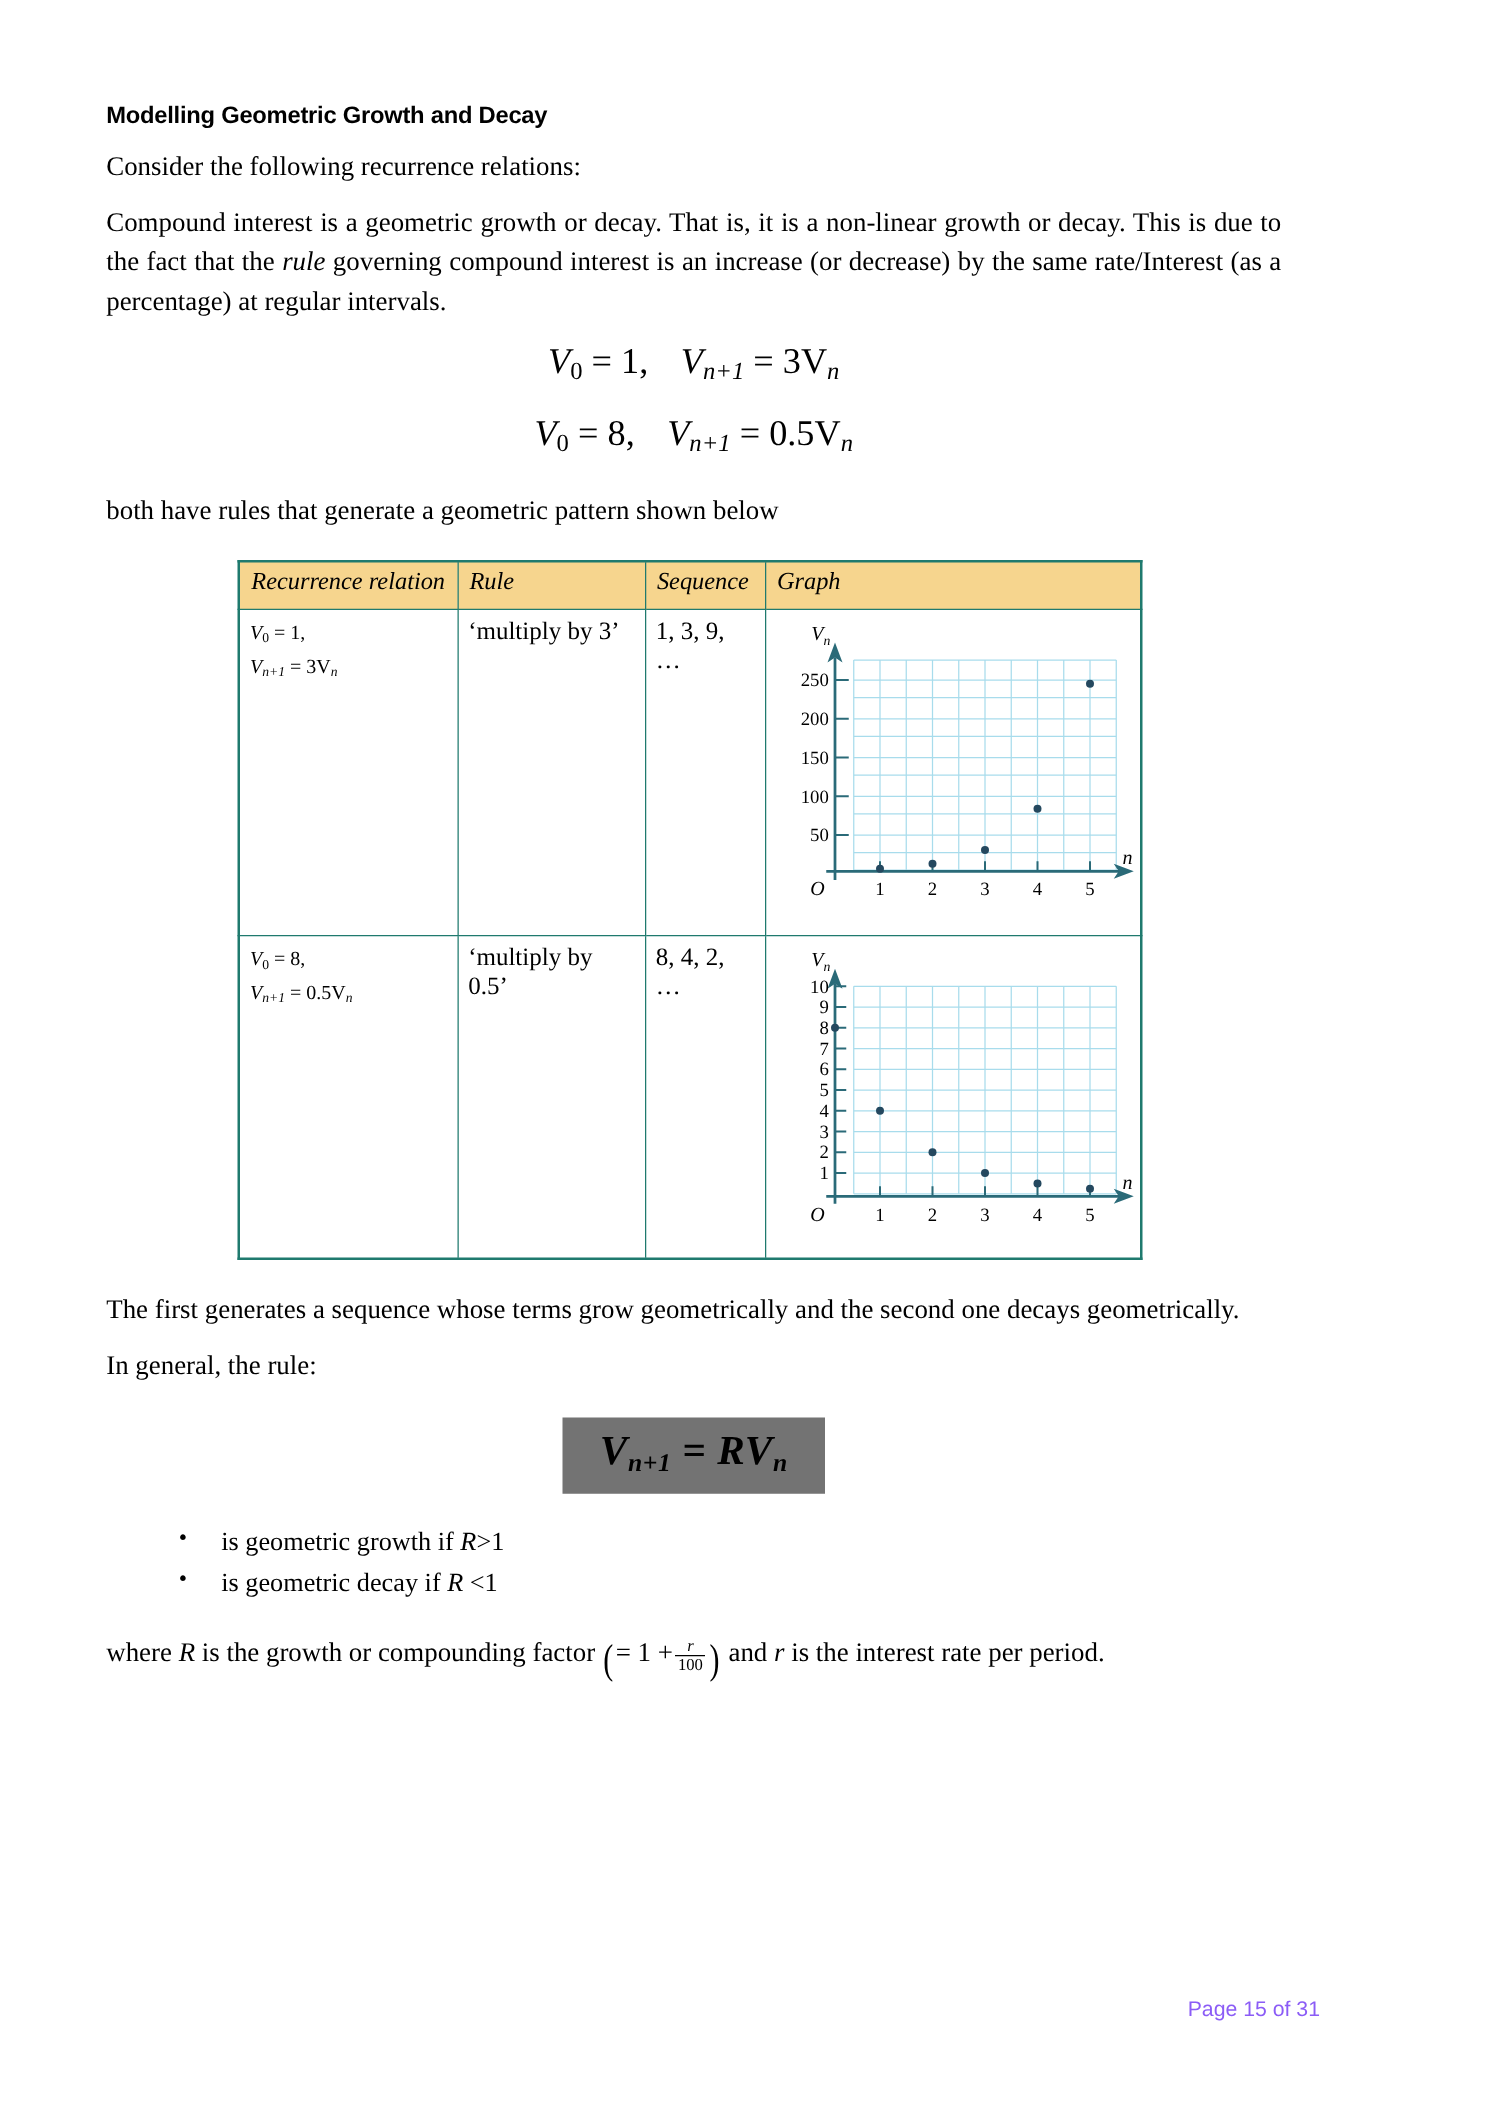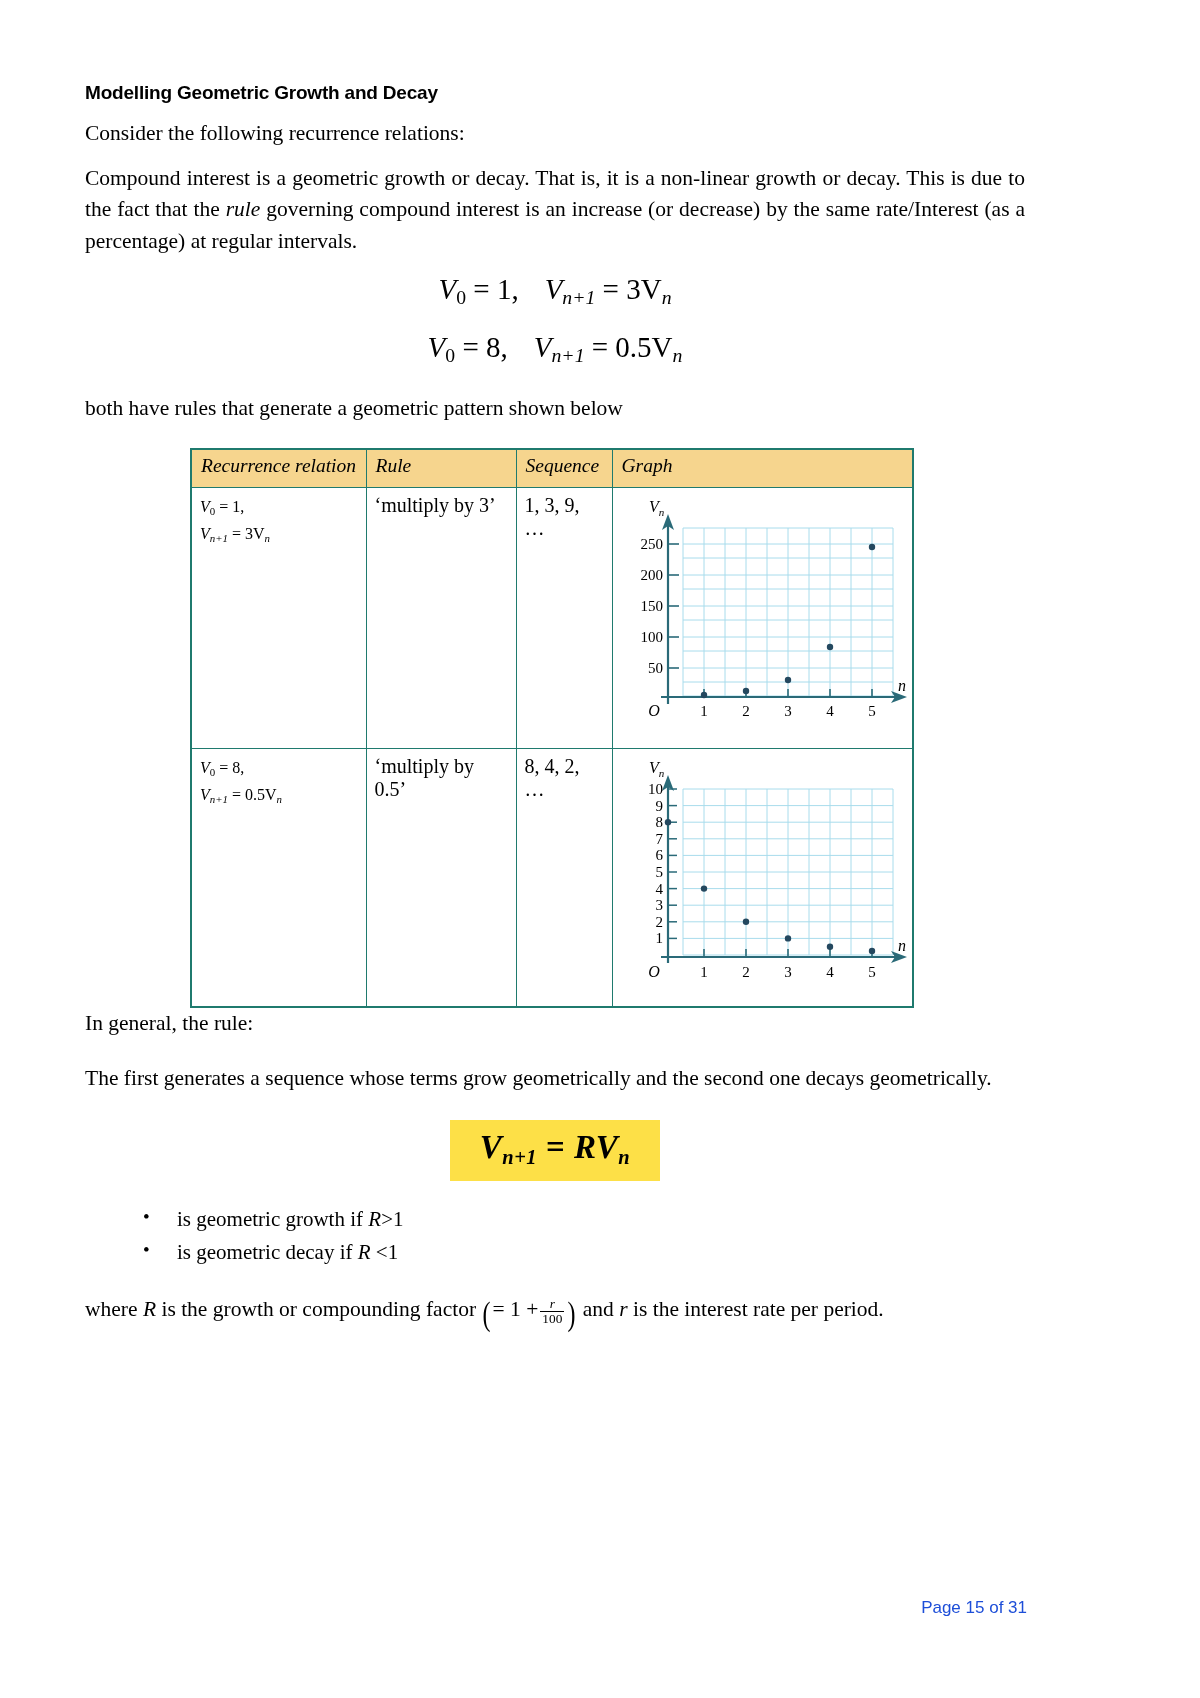--- a/index.html
+++ b/index.html
@@ -110,21 +110,21 @@
   .gtick { font-family: "Liberation Serif", serif; font-size: 15px; fill: #000; }
   .gaxlabel { font-family: "Liberation Serif", serif; font-style: italic; font-size: 16px; fill: #000; }
 
   
   .formula-box-wrap {
     text-align: center;
     margin: 26px 0 0 0;
   }
   .formula-box {
     display: inline-block;
-    background: #fde047;
+    background: #737373;
     padding: 9px 30px 12px 30px;
     font-size: 33px;
     font-weight: bold;
     font-style: italic;
     font-family: "Liberation Serif", serif;
     letter-spacing: 0.5px;
   }
   .formula-box sub { font-size: 0.62em; vertical-align: -0.28em; }
 
   
@@ -158,25 +158,25 @@
     display: inline-block;
     font-size: 1.55em;
     vertical-align: -0.27em;
     font-style: normal;
     transform: scaleX(0.72);
   }
 
   
   .footer {
     position: absolute;
-    right: 173px;
+    right: 144px;
     top: 1598px;
     font-family: "Liberation Sans", sans-serif;
     font-size: 17px;
-    color: #1d4ed8;
+    color: #8b5cf6;
   }
 </style>
 </head>
 <body>
 
 <div class="page">
   <div class="content">
 
     <h1 class="doc-title">Modelling Geometric Growth and Decay</h1>
 
@@ -385,23 +385,23 @@
                     <circle cx="251" cy="195.9" r="3.2"></circle>
                   </g>
                 </svg>
               </div>
             </td>
           </tr>
         </tbody>
       </table>
     </div>
 
+    <p class="para" style="margin-top:24px;">The first generates a sequence whose terms grow geometrically and the second one decays geometrically.</p>
+
     <p class="para nojust">In general, the rule:</p>
-
-    <p class="para" style="margin-top:24px;">The first generates a sequence whose terms grow geometrically and the second one decays geometrically.</p>
 
     <div class="formula-box-wrap">
       <span class="formula-box"><span>V</span><sub>n+1</sub><span> = </span><span>RV</span><sub>n</sub></span>
     </div>
 
     <ul class="bullets">
       <li><span class="bdot">•</span><span>is geometric growth if </span><span class="mvar">R</span><span>&gt;1</span></li>
       <li><span class="bdot">•</span><span>is geometric decay if </span><span class="mvar">R</span><span> &lt;1</span></li>
     </ul>
 

